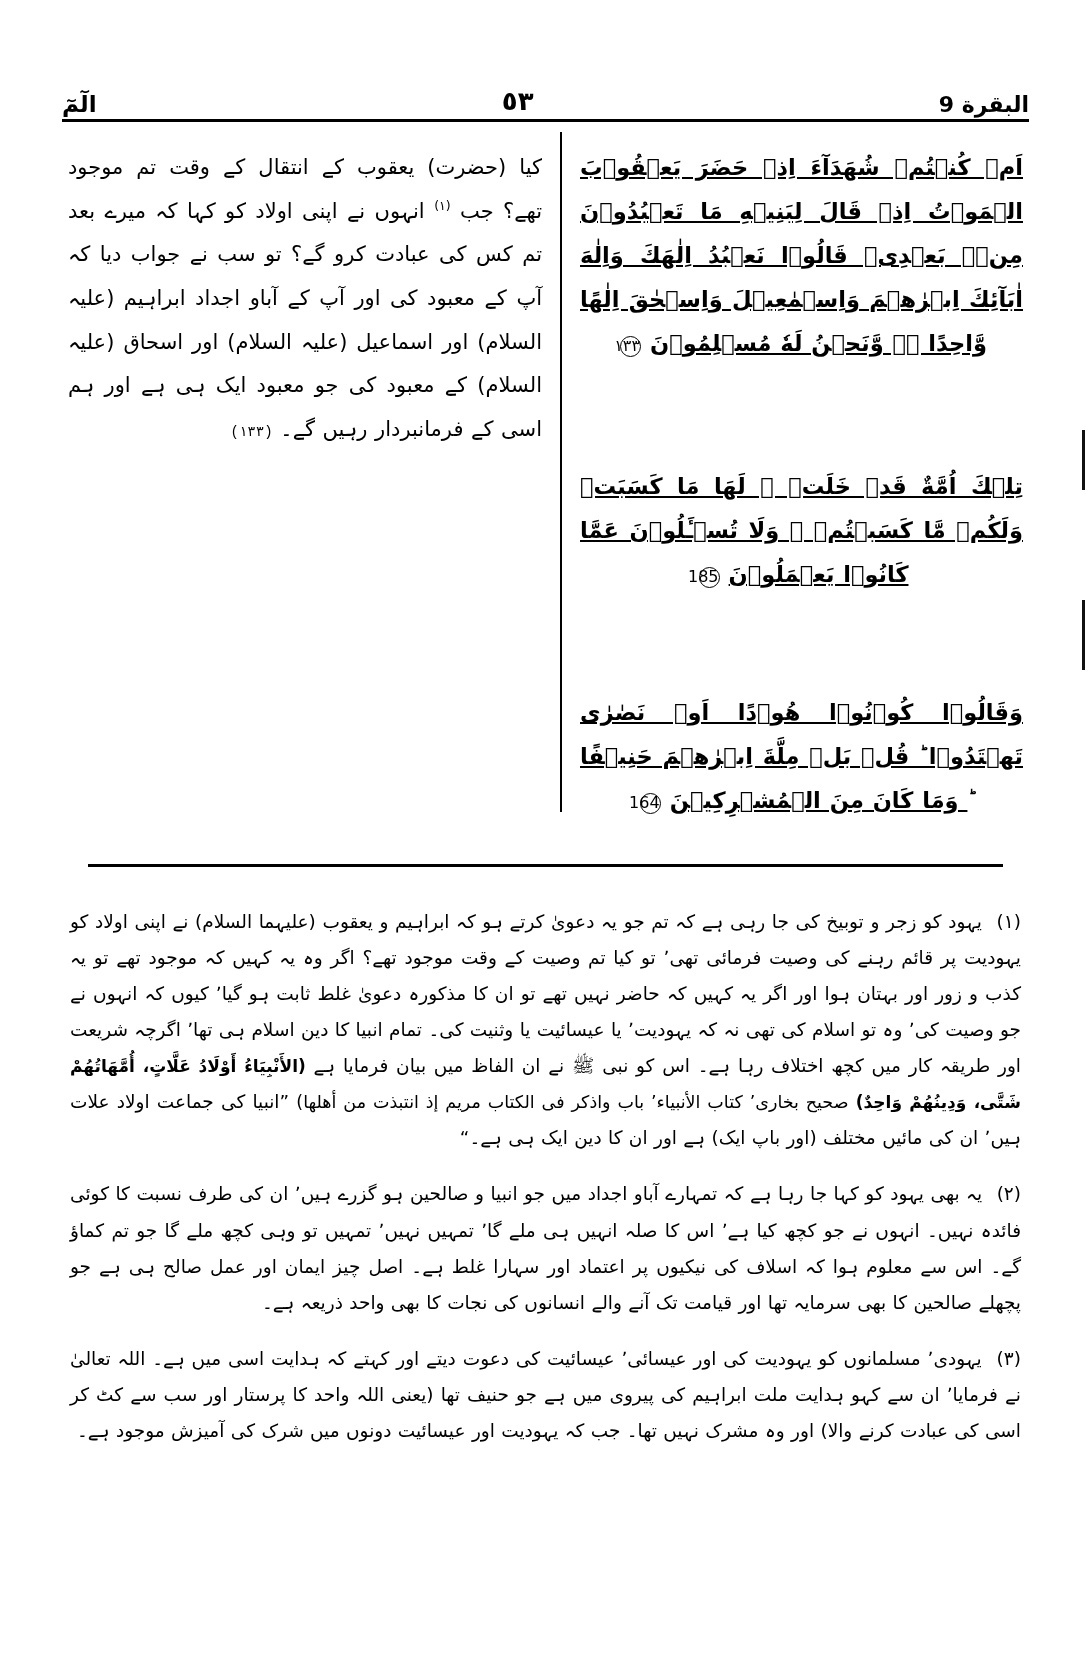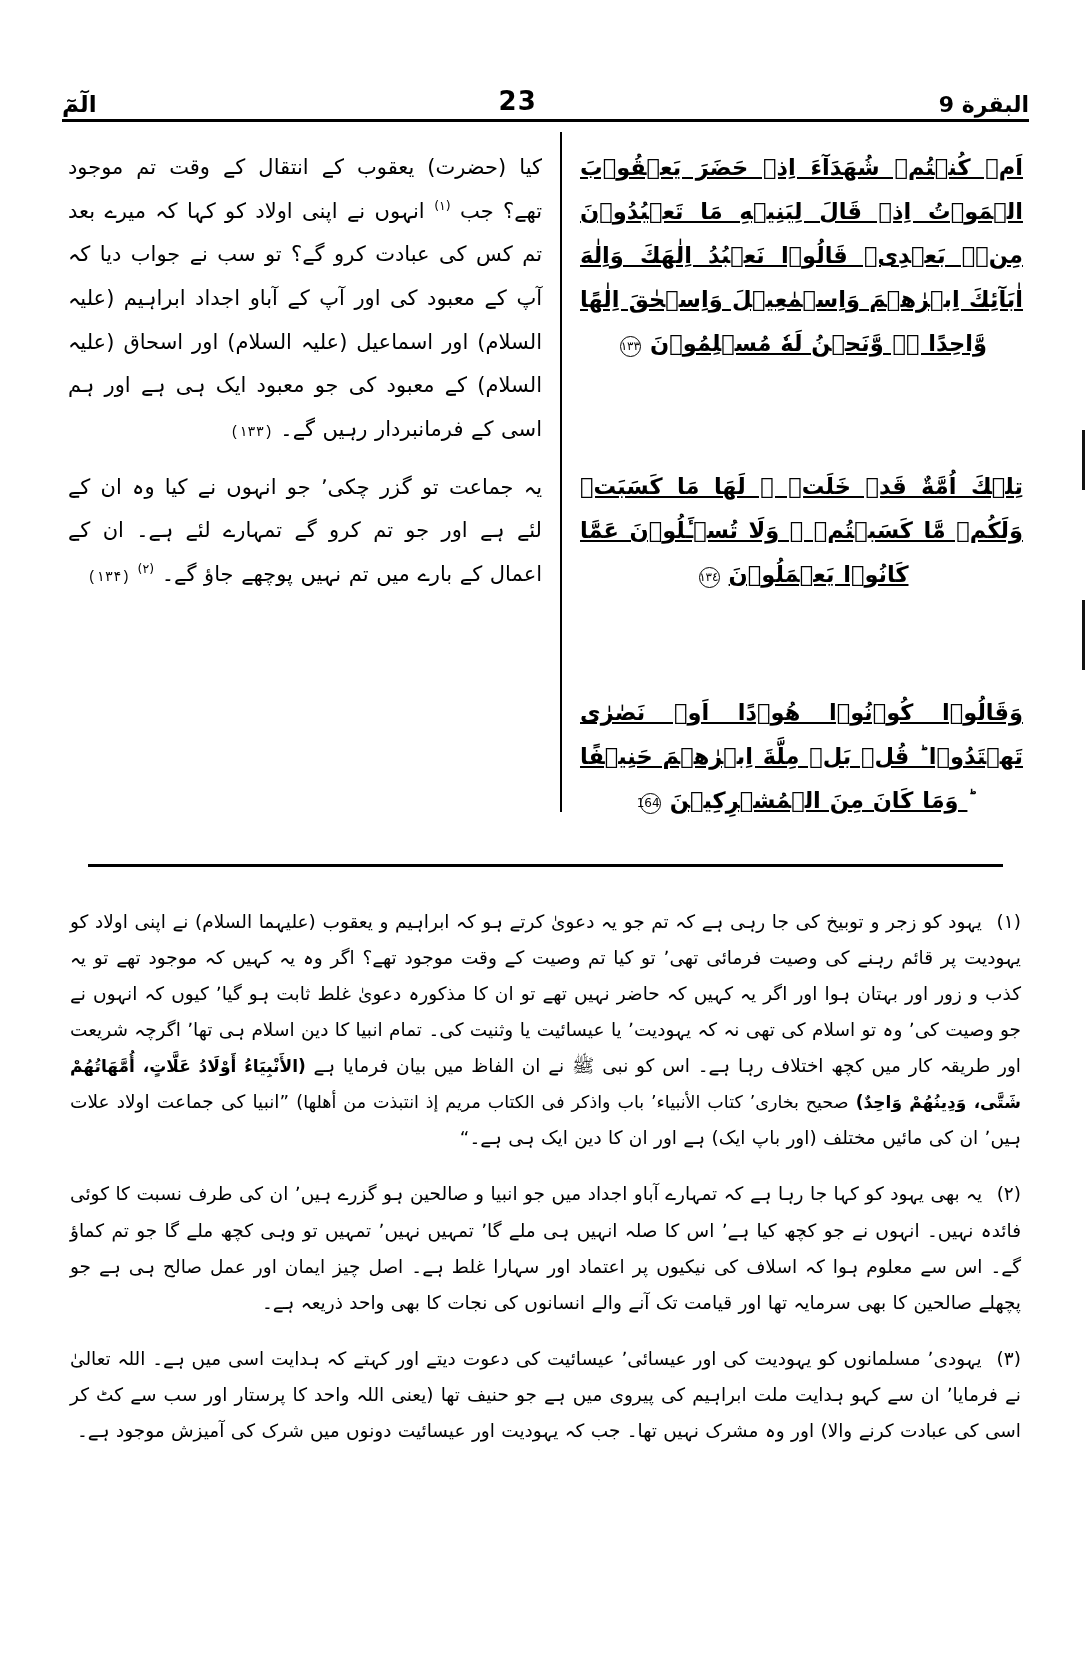--- a/index.html
+++ b/index.html
@@ -91,21 +91,21 @@
     line-height: 1.95;
     font-family: "DejaVu Sans", "Liberation Sans", sans-serif;
     font-weight: 600;
     word-spacing: 1px;
     text-align: center;
     direction: rtl;
     text-decoration: underline;
   }
   .ayah-num {
     display: inline-block;
-    font-size: 12px;
+    font-size: 16px;
     border: 1.4px solid #000;
     border-radius: 50%;
     width: 19px;
     height: 19px;
     line-height: 18px;
     text-align: left;
     vertical-align: middle;
     margin: 6px 4px;
     font-weight: normal;
   }
@@ -183,64 +183,59 @@
   .edge-mark.a { top: 430px;  height: 60px; }
   .edge-mark.b { top: 600px;  height: 70px; }
 </style>
 </head>
 <body>
 
 <div class="page">
 
   <div class="header">
     <span class="header-side header-surah">البقرة 9</span>
-    <span class="header-center">23</span>
+    <span class="header-center">٥٣</span>
     <span class="header-side">الٓمٓ</span>
   </div>
   <div class="header-rule"></div>
 
   <div class="main">
 
     <div class="col-arabic">
 
       <div class="ayah-block">
         <span class="ayah-text">اَمۡ كُنۡتُمۡ شُهَدَآءَ اِذۡ حَضَرَ يَعۡقُوۡبَ الۡمَوۡتُ اِذۡ قَالَ لِبَنِيۡهِ مَا تَعۡبُدُوۡنَ مِنۡۢ بَعۡدِىۡ قَالُوۡا نَعۡبُدُ اِلٰهَكَ وَاِلٰهَ اٰبَآئِكَ اِبۡرٰهٖمَ وَاِسۡمٰعِيۡلَ وَاِسۡحٰقَ اِلٰهًا وَّاحِدًا ۖۚ وَّنَحۡنُ لَهٗ مُسۡلِمُوۡنَ</span>
         <span class="ayah-num">١٣٣</span>
       </div>
 
       <div class="spacer-1"></div>
 
       <div class="ayah-block">
         <span class="ayah-text">تِلۡكَ اُمَّةٌ قَدۡ خَلَتۡ ۚ لَهَا مَا كَسَبَتۡ وَلَكُمۡ مَّا كَسَبۡتُمۡ ۚ وَلَا تُسۡـَٔلُوۡنَ عَمَّا كَانُوۡا يَعۡمَلُوۡنَ</span>
-        <span class="ayah-num">١٣٤</span>
+        <span class="ayah-num">185</span>
       </div>
 
       <div class="spacer-2"></div>
 
       <div class="ayah-block">
         <span class="ayah-text">وَقَالُوۡا كُوۡنُوۡا هُوۡدًا اَوۡ نَصٰرٰى تَهۡتَدُوۡا ؕ قُلۡ بَلۡ مِلَّةَ اِبۡرٰهٖمَ حَنِيۡفًا ؕ وَمَا كَانَ مِنَ الۡمُشۡرِكِيۡنَ</span>
         <span class="ayah-num">164</span>
       </div>
 
     </div>
 
     <div class="col-urdu">
 
       <p class="urdu-para">
         <span>کیا (حضرت) یعقوب کے انتقال کے وقت تم موجود تھے؟ جب</span>
         <span class="sup">(۱)</span>
         <span>انہوں نے اپنی اولاد کو کہا کہ میرے بعد تم کس کی عبادت کرو گے؟ تو سب نے جواب دیا کہ آپ کے معبود کی اور آپ کے آباو اجداد ابراہیم (علیہ السلام) اور اسماعیل (علیہ السلام) اور اسحاق (علیہ السلام) کے معبود کی جو معبود ایک ہی ہے اور ہم اسی کے فرمانبردار رہیں گے۔</span>
         <span class="verse-ref">(۱۳۳)</span>
       </p>
 
-      <p class="urdu-para">
-        <span>یہ جماعت تو گزر چکی٬ جو انہوں نے کیا وہ ان کے لئے ہے اور جو تم کرو گے تمہارے لئے ہے۔ ان کے اعمال کے بارے میں تم نہیں پوچھے جاؤ گے۔</span>
-        <span class="sup">(۲)</span>
-        <span class="verse-ref">(۱۳۴)</span>
-      </p>
 
 
     </div>
   </div>
 
   <div class="foot-rule"></div>
 
   <div class="footnotes">
 
     <p class="footnote">

